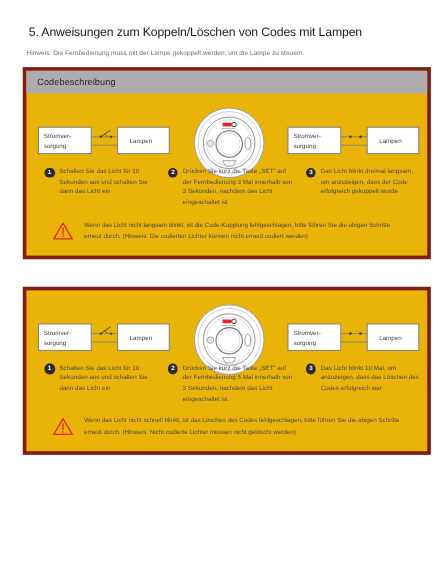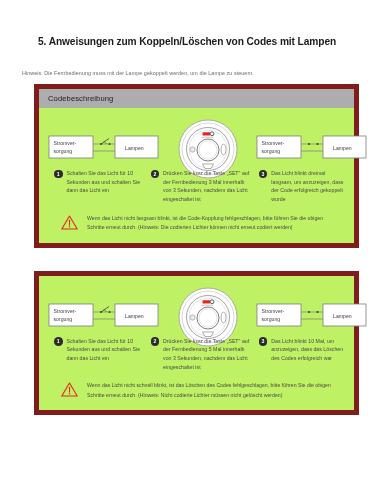--- a/index.html
+++ b/index.html
@@ -19,41 +19,41 @@
     width: 373px;
     height: 484px;
     box-sizing: border-box;
     padding: 0;
     position: relative;
   }
 
   
   .doc-title {
     font-size: 10.2px;
-    font-weight: bold;
+    font-weight: normal;
     color: #1c1c1c;
     letter-spacing: -0.1px;
-    margin: 16px;
+    margin: 2px;
     padding: 20px 14px 0 22px;
     line-height: 1.2;
   }
   .doc-note {
     font-size: 5.4px;
     color: #6d6d6d;
     padding: 6px 14px 0 22px;
     line-height: 1.3;
     letter-spacing: 0.05px;
   }
 
   
   .panel {
-    margin: 7px 14px 0 34px;
-    border: 5px solid #7f1d1d;
-    box-sizing: border-box;
-    background: #bef264;
+    margin: 7px 14px 0 19px;
+    border: 3px solid #7f1d1d;
+    box-sizing: border-box;
+    background: #eab308;
   }
   .panel-header {
     background: #adadad;
     color: #1e1e1e;
     font-size: 7.6px;
     padding: 5px 0 5px 9px;
     letter-spacing: 0.1px;
   }
   .panel-body {
     padding: 6px 0 10px 0;

